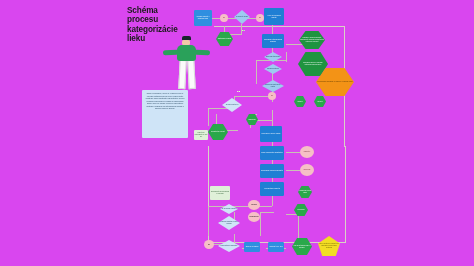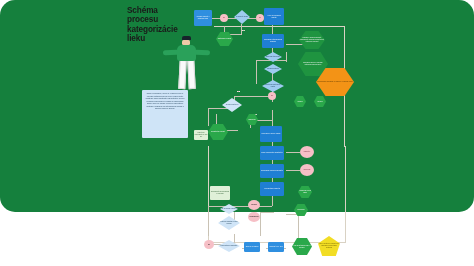--- a/index.html
+++ b/index.html
@@ -4,23 +4,22 @@
 <style>
   html,body{margin:0;padding:0;}
   body{
     width:474px;height:266px;
     background:#ffffff;
     font-family:"Liberation Sans",sans-serif;
     overflow:hidden;
     position:relative;
   }
   #slide{
-    position:absolute;left:0;top:0;width:474px;height:212px;
-    background:#15803d;
-    border-radius:15px;
+    position:absolute;left:0;top:0;width:474px;height:266px;
+    background:#d946ef;
   }
   
   #title{
     position:absolute;left:127px;top:6px;width:62px;
     font-size:8.2px;line-height:9.4px;font-weight:bold;
     color:#1a1a1a;letter-spacing:-0.1px;
   }
   
   #person{position:absolute;left:163px;top:36px;width:46px;height:52px;}
   .p-face{position:absolute;left:19px;top:4px;width:8px;height:5px;border-radius:1.5px;background:#f0c9a8;}

